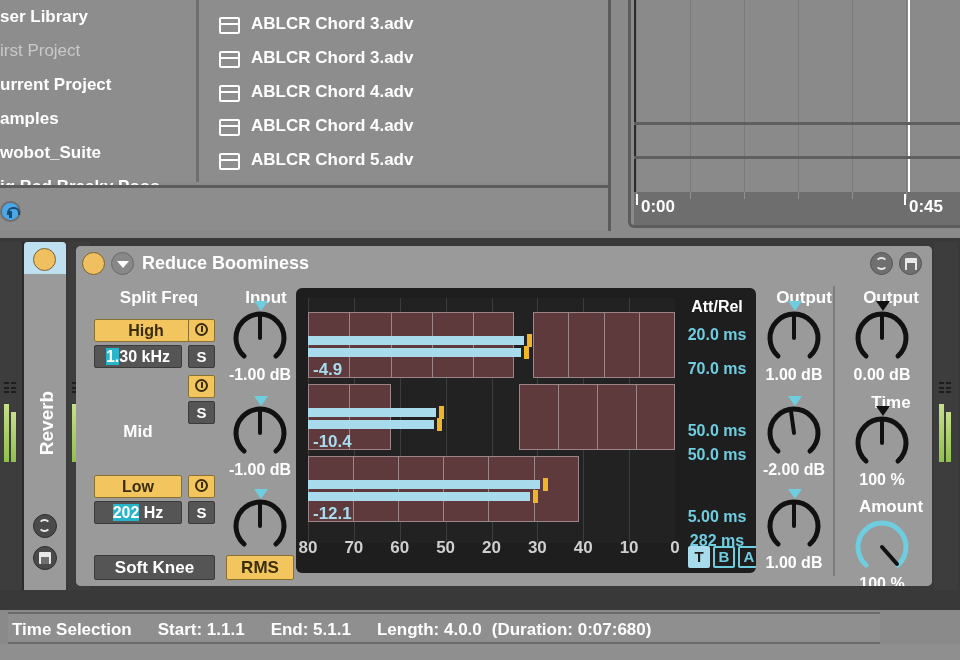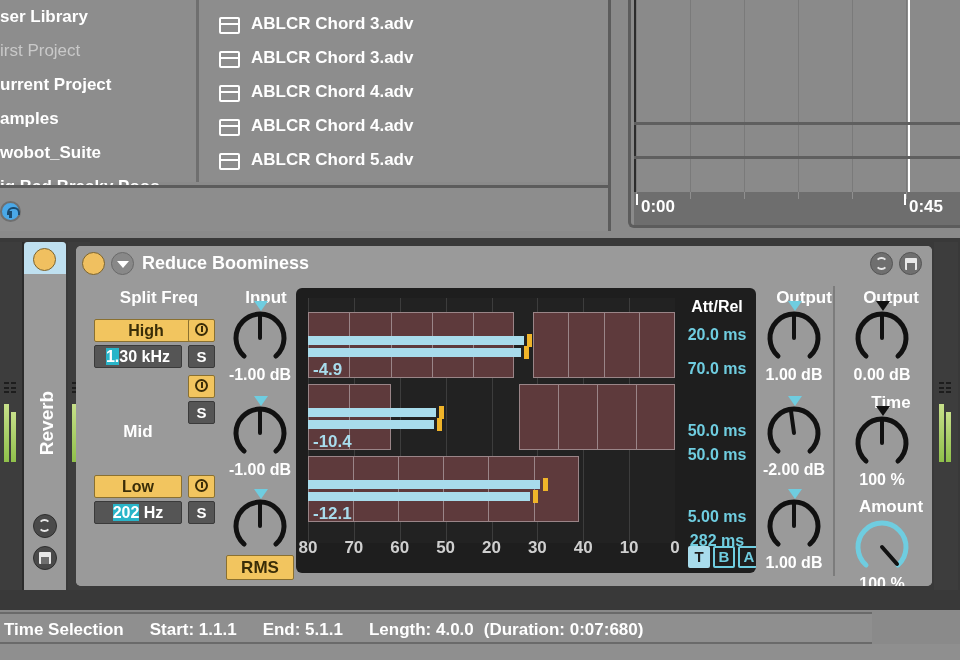--- a/index.html
+++ b/index.html
@@ -149,21 +149,21 @@
   .tba{position:absolute;width:22px;height:22px;border:2px solid #6fcde0;box-sizing:border-box;
     border-radius:2px;color:#6fcde0;font-size:15px;font-weight:bold;text-align:center;line-height:18px;}
   .tba.on{background:#a8dcec;color:#1e1e1e;border-color:#a8dcec;}
 
   #vert-div{position:absolute;left:836px;top:250px;width:2px;height:290px;background:#6f6f6f;}
 
   
   #strip-right1{position:absolute;left:934px;top:4px;width:24px;height:348px;background:#3d3d3d;}
 
   
-  #status-bar{position:absolute;left:0;top:612px;width:872px;height:32px;background:#8f8f8f;
+  #status-bar{position:absolute;left:8px;top:612px;width:872px;height:32px;background:#8f8f8f;
     border-top:2px solid #6a6a6a;border-bottom:2px solid #6a6a6a;box-sizing:border-box;}
   #status-inner{position:absolute;left:0;top:3px;width:960px;height:26px;display:flex;align-items:center;}
   .status-txt{color:#ffffff;font-size:17px;font-weight:bold;white-space:nowrap;}
   #status-filler{position:absolute;left:0;top:644px;width:960px;height:16px;background:#8f8f8f;}
 </style>
 </head>
 <body>
 
 <div id="top-area">
 
@@ -343,20 +343,21 @@
 
       <div class="knob" style="left:156px;top:218px;">
         <div class="knob-tri"></div>
         <svg width="56" height="56" viewBox="0 0 56 56">
           <path d="M 12 46 A 24 24 0 1 1 44 46" fill="none" stroke="#111" stroke-width="5" stroke-linecap="round"></path>
           <line x1="28" y1="28" x2="28" y2="6" stroke="#111" stroke-width="4" stroke-linecap="round"></line>
         </svg>
         <div class="knob-val">-1.00 dB</div>
       </div>
 
+      <div class="wide-btn" style="left:18px;top:275px;width:121px;">Soft Knee</div>
       <div class="wide-btn on" style="left:150px;top:275px;width:68px;">RMS</div>
 
       <div id="graph">
         <div id="graph-plot">
             <div class="grid-v" style="left: 0px;"></div>
             <div class="grid-v" style="left: 46px;"></div>
             <div class="grid-v" style="left: 92px;"></div>
             <div class="grid-v" style="left: 138px;"></div>
             <div class="grid-v" style="left: 184px;"></div>
             <div class="grid-v" style="left: 229px;"></div>

